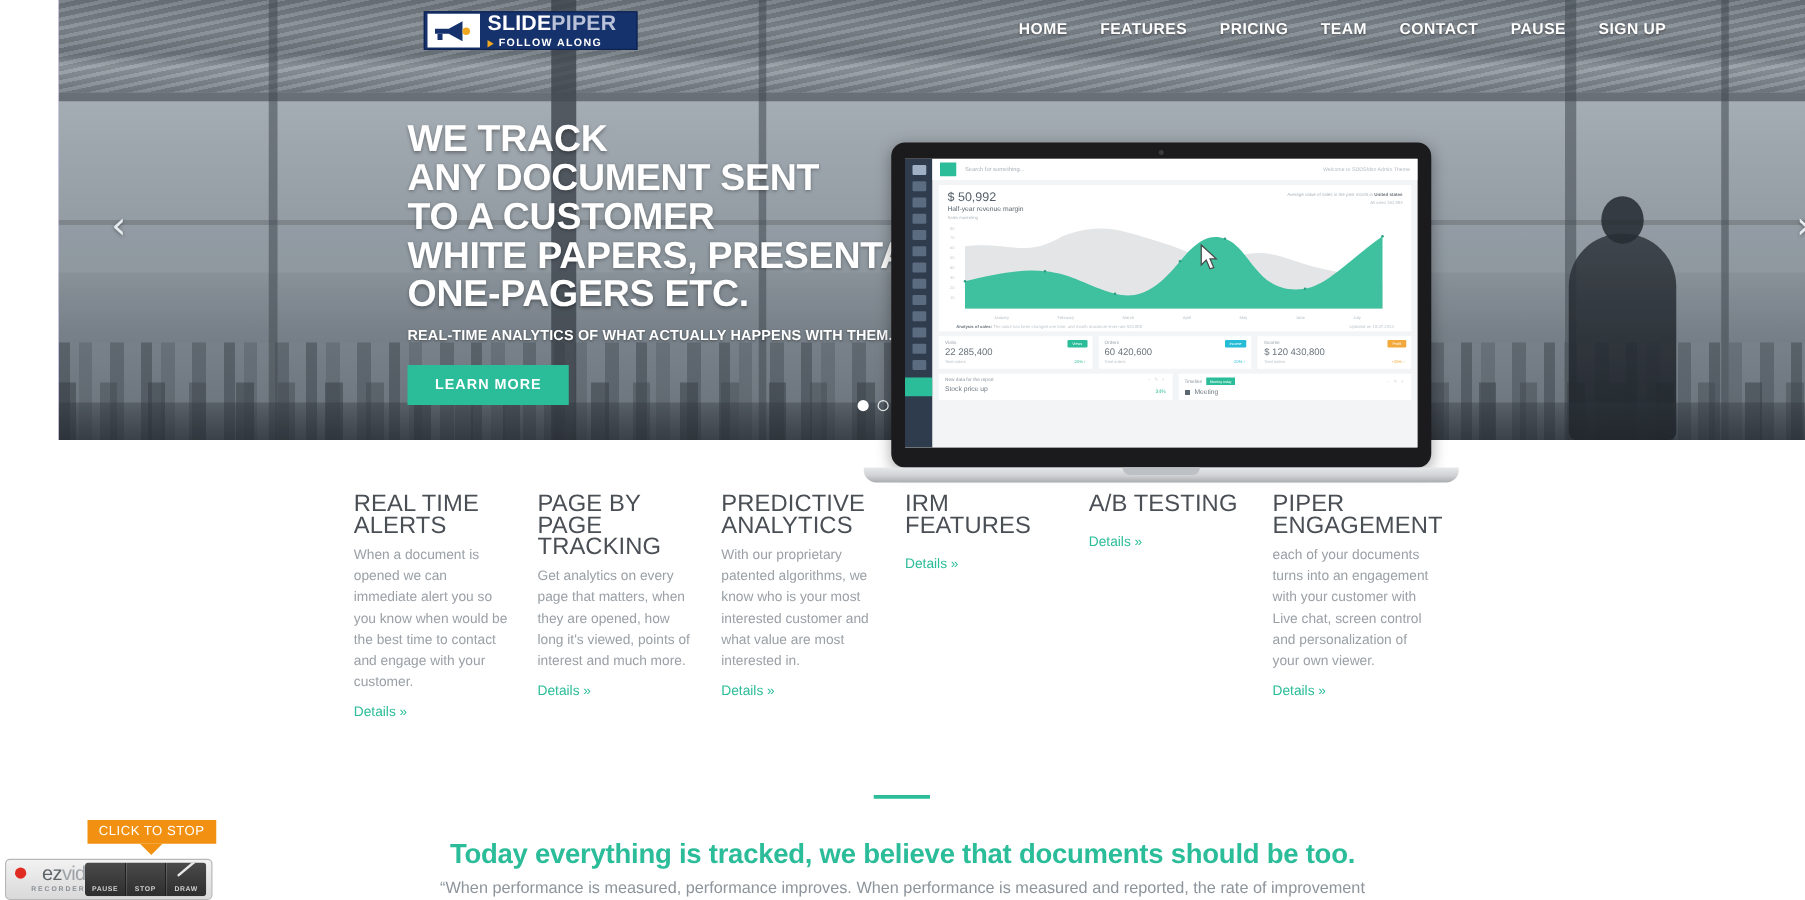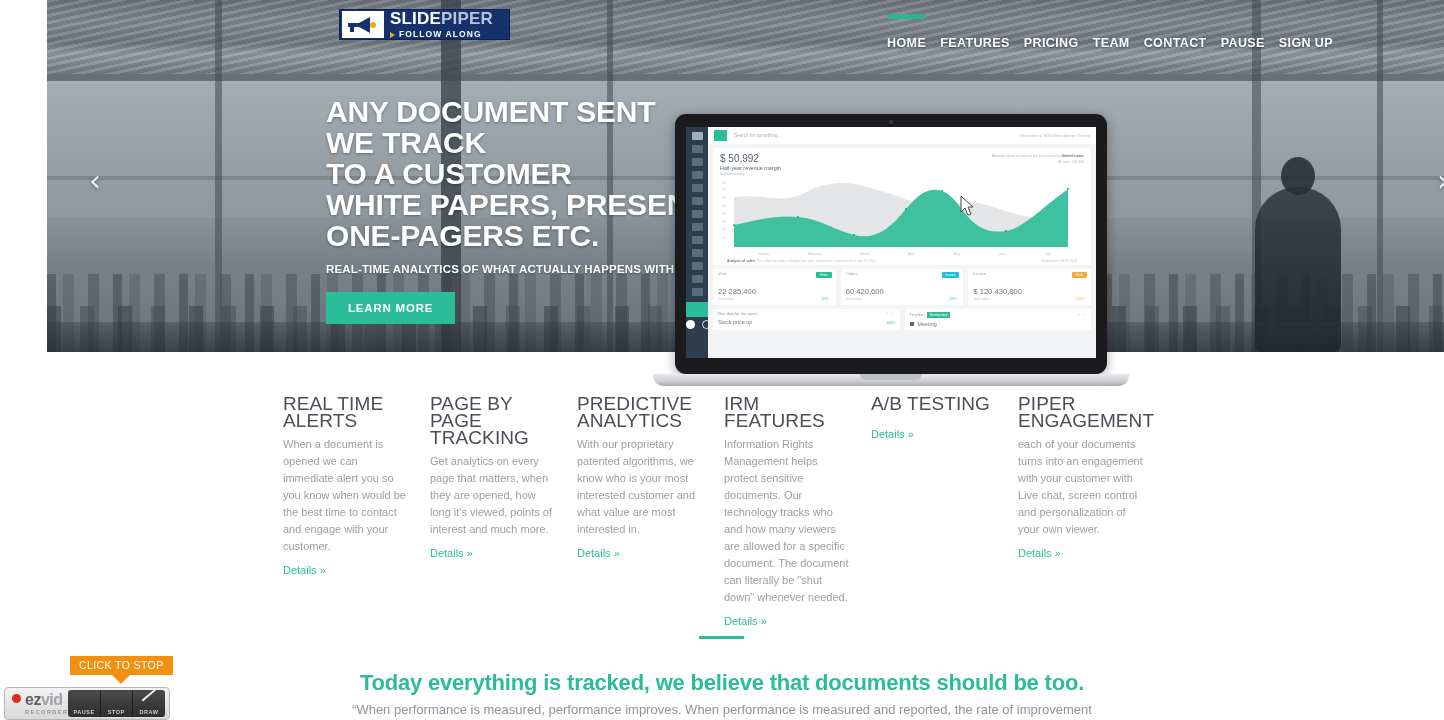--- a/index.html
+++ b/index.html
@@ -95,21 +95,21 @@
   .logo-text .l1 em { font-style: normal; color: #b9c2d8; font-weight: bold; }
   .logo-text .l2 {
     font-size: 8.5px; font-weight: bold; letter-spacing: 1.1px; color: #ffffff;
     margin-top: 3px; display:flex; align-items:center;
   }
   .logo-text .l2 .tri {
     width: 0; height: 0; border-left: 5px solid #f1a61f;
     border-top: 3.5px solid transparent; border-bottom: 3.5px solid transparent;
     margin-right: 4px;
   }
-  .nav { position: absolute; right: 158px; top: 36px; display: flex; gap: 14px; }
+  .nav { position: absolute; right: 158px; top: 16px; display: flex; gap: 26px; }
   .nav a {
     font-size: 12.5px; font-weight: bold; letter-spacing: .4px;
     color: #ffffff; text-decoration: none; text-shadow: 0 1px 2px rgba(0,0,0,.45);
     position: relative; padding-bottom: 2px; white-space: nowrap;
   }
   .nav a.active::before {
     content:""; position:absolute; left: 1px; right: 1px; top: -22px; height: 5px;
     background: #27b595;
   }
 
@@ -135,21 +135,21 @@
     text-shadow: 0 1px 3px rgba(0,0,0,.4); cursor: pointer; user-select: none;
     font-family: "DejaVu Sans", sans-serif;
   }
   .arrow.left { left: 35px; }
   .arrow.right { right: 35px; }
   .dots { position: absolute; left: 686px; top: 320px; display: flex; gap: 7px; z-index: 30; }
   .dot { width: 9px; height: 9px; border-radius: 50%; border: 1px solid rgba(255,255,255,.85); cursor: pointer; }
   .dot.on { background: #ffffff; }
 
   
-  .laptop { position: absolute; left: 675px; top: 114px; z-index: 25; }
+  .laptop { position: absolute; left: 713px; top: 114px; z-index: 25; }
   .lid {
     width: 432px; height: 260px; background: #1b1b1d;
     border-radius: 11px; padding: 13px 11px 16px 11px; position: relative;
     box-shadow: 0 3px 12px rgba(0,0,0,.35);
   }
   .cam { position:absolute; left:50%; top:6px; transform:translateX(-50%); width:4px; height:4px; border-radius:50%; background:#3b3b3e; }
   .screen { width: 100%; height: 100%; background: #f3f4f6; overflow: hidden; display:flex; }
   .base {
     width: 476px; height: 12px; margin-left: -22px;
     background: linear-gradient(180deg,#e7e8ea 0%, #cfd1d4 55%, #a9abaf 100%);
@@ -190,21 +190,21 @@
   .analysis span { float: right; color: #c0c6cb; }
   .stat-row { display: flex; gap: 5px; margin: 4px 5px 0 5px; }
   .stat {
     flex: 1; background: #ffffff; padding: 3px 5px 4px 5px; position: relative;
   }
   .stat .lbl { font-size: 3.8px; color: #9aa2aa; }
   .stat .pill {
     position: absolute; right: 4px; top: 3px; font-size: 3px; color: #fff;
     padding: 1px 4px; border-radius: 1px;
   }
-  .stat .val { font-size: 7.6px; color: #6a747d; margin-top: 11px; }
+  .stat .val { font-size: 7.6px; color: #6a747d; margin-top: 1px; }
   .stat .sub { font-size: 3.2px; color: #bcc2c8; margin-top: 1px; }
   .stat .delta { position: absolute; right: 5px; bottom: 4px; font-size: 3.2px; }
   .panel-row { display: flex; gap: 5px; margin: 4px 5px 0 5px; }
   .panel { flex: 1; background: #ffffff; padding: 3px 5px; }
   .panel .ph { font-size: 3.8px; color: #8d959d; display:flex; align-items:center; gap:3px; }
   .panel .ph .tag { background:#2bbd99; color:#fff; font-size:2.8px; padding:1px 3px; }
   .panel .ph .ctrl { margin-left:auto; color:#cdd2d7; font-size:3.6px; letter-spacing:1px; }
   .panel .pb { font-size: 5.4px; color: #707a82; margin-top: 3px; display:flex; align-items:center; }
   .panel .pb .pct { margin-left:auto; color:#2bbd99; font-size:4px; }
   .panel .pb .mini { width:4px;height:4px;background:#5b6670; margin-right:4px; }
@@ -253,21 +253,21 @@
     border-top: 9px solid #f29111;
   }
   .ez-bar {
     position: absolute; left: 0; top: 31px; width: 166px; height: 33px;
     background: linear-gradient(180deg,#f2f2f2,#d9d9d9);
     border: 1px solid #b7b7b7; border-radius: 4px;
     display: flex; align-items: center; padding: 0 4px;
   }
   .ez-rec { width: 9px; height: 9px; border-radius: 50%; background: #e02b20; margin: -10px 4px 0 3px; flex:none; }
   .ez-brand { line-height: 1; }
-  .ez-brand .b1 { font-size: 16px; font-weight: bold; color: #5e6368; letter-spacing: -0.5px; }
+  .ez-brand .b1 { font-size: 16px; font-weight: normal; color: #5e6368; letter-spacing: -0.5px; text-align: right; }
   .ez-brand .b1 i { font-style: normal; color: #9ea3a8; }
   .ez-brand .b2 { font-size: 5.5px; font-weight: bold; letter-spacing: 1.5px; color: #8b9096; margin-top: 2px; }
   .ez-btns { margin-left: auto; display: flex; height: 27px; border-radius: 3px; overflow: hidden; }
   .ez-btn {
     width: 33px; background: linear-gradient(180deg,#4a4a4a,#2e2e2e);
     border-right: 1px solid #1f1f1f; position: relative; cursor: pointer;
     display: flex; align-items: flex-end; justify-content: center; padding-bottom: 2px;
   }
   .ez-btn:last-child { border-right: none; }
   .ez-btn span { font-size: 5.5px; font-weight: bold; color: #cfcfcf; letter-spacing: .5px; }
@@ -322,22 +322,22 @@
         <a href="#">PRICING</a>
         <a href="#">TEAM</a>
         <a href="#">CONTACT</a>
         <a href="#">PAUSE</a>
         <a href="#">SIGN UP</a>
       </nav>
     </div>
 
     <div class="hero-copy">
       <h1>
+        <div>WE TRACK</div>
         <div>ANY DOCUMENT SENT</div>
-        <div>WE TRACK</div>
         <div>TO A CUSTOMER</div>
         <div>WHITE PAPERS, PRESENTATIONS</div>
         <div>ONE-PAGERS ETC.</div>
       </h1>
       <div class="hero-sub">REAL-TIME ANALYTICS OF WHAT ACTUALLY HAPPENS WITH THEM.</div>
       <button class="btn-learn">LEARN MORE</button>
     </div>
 
     <div class="arrow left">‹</div>
     <div class="arrow right">›</div>
@@ -498,21 +498,20 @@
       <p>Get analytics on every page that matters, when they are opened, how long it's viewed, points of interest and much more.</p>
       <a href="#">Details »</a>
     </div>
     <div class="feat">
       <h3>PREDICTIVE ANALYTICS</h3>
       <p>With our proprietary patented algorithms, we know who is your most interested customer and what value are most interested in.</p>
       <a href="#">Details »</a>
     </div>
     <div class="feat">
       <h3>IRM FEATURES</h3>
-      <p>Information Rights Management helps protect sensitive documents. Our technology tracks who and how many viewers are allowed for a specific document. The document can literally be "shut down" whenever needed.</p>
       <a href="#">Details »</a>
     </div>
     <div class="feat">
       <h3>A/B TESTING</h3>
       <a href="#">Details »</a>
     </div>
     <div class="feat">
       <h3>PIPER ENGAGEMENT</h3>
       <p>each of your documents turns into an engagement with your customer with Live chat, screen control and personalization of your own viewer.</p>
       <a href="#">Details »</a>

